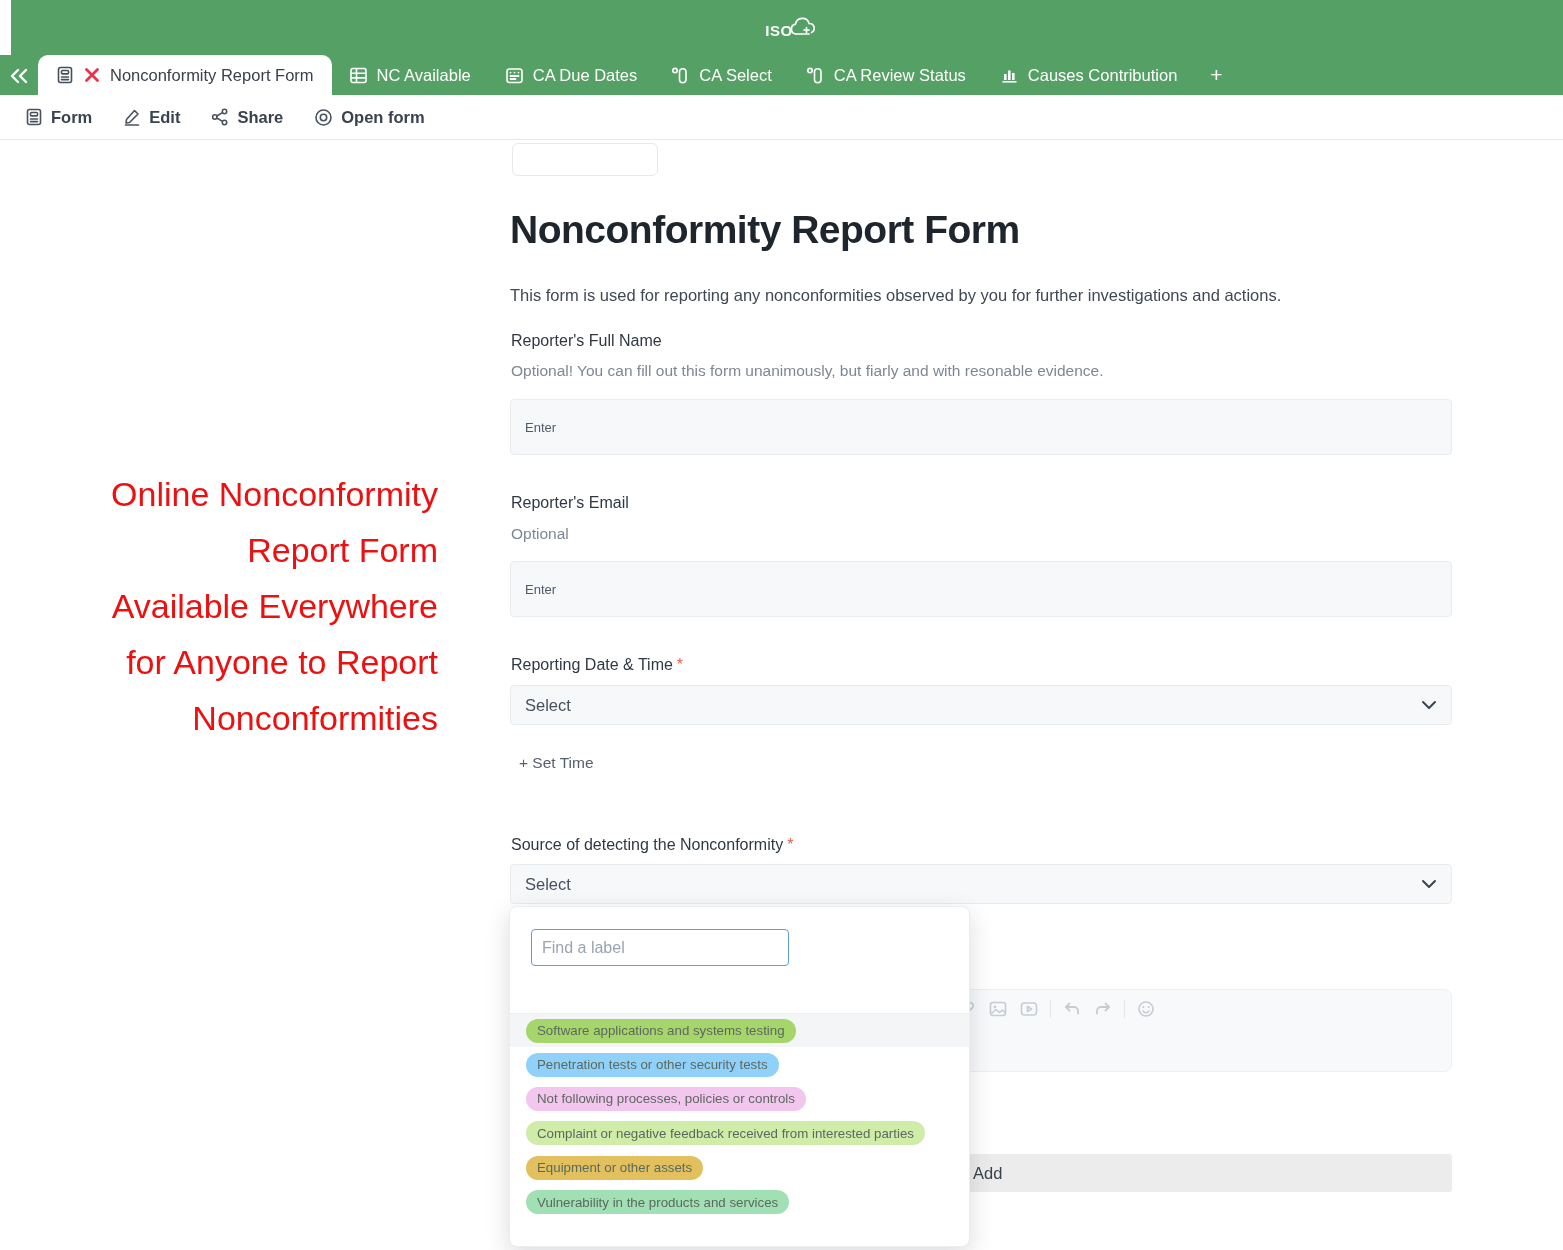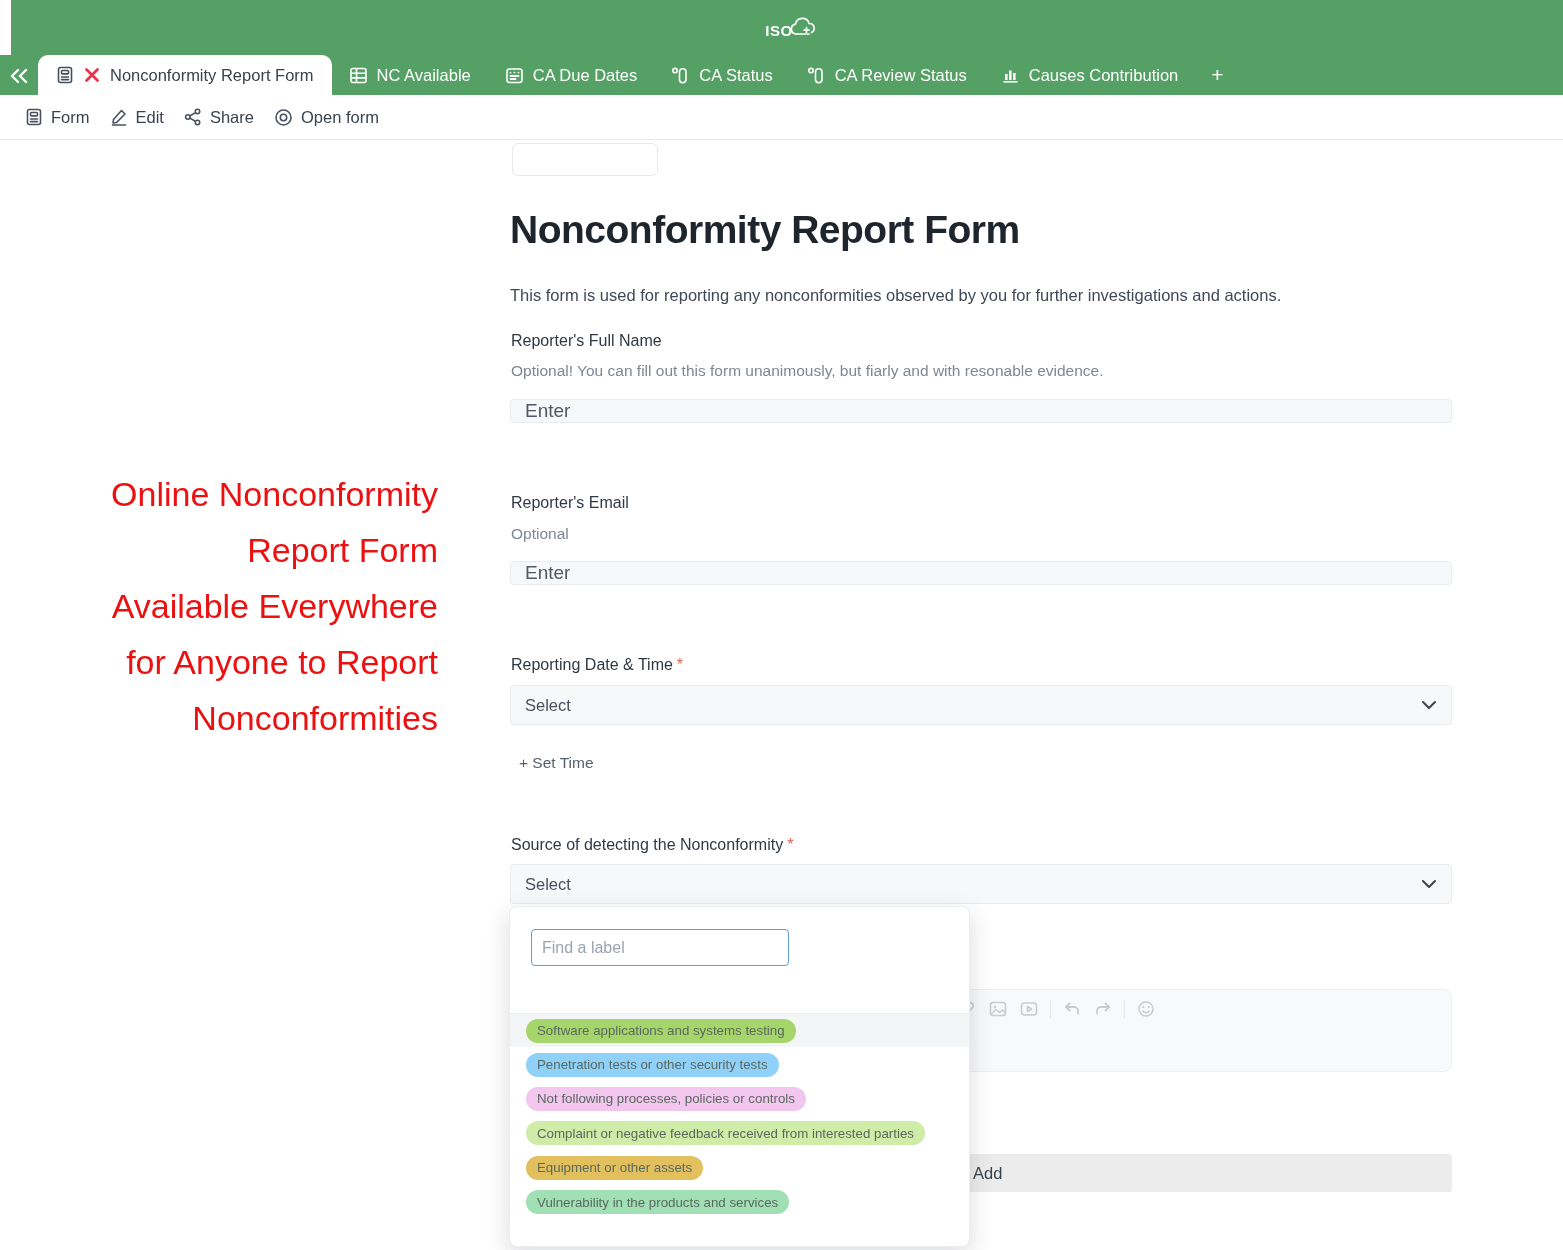--- a/index.html
+++ b/index.html
@@ -13,35 +13,35 @@
 
   
   .tabstrip { position:absolute; left:0; top:55px; width:100%; height:40px; background:#55a065; display:flex; align-items:flex-end; }
   .collapse-btn { position:absolute; left:6px; top:8px; width:26px; height:26px; display:flex; align-items:center; justify-content:center; cursor:pointer; }
   .tabs { display:flex; align-items:flex-end; margin-left:38px; height:40px; }
   .tab { height:40px; display:flex; align-items:center; padding:0 17px; gap:9px; color:#ffffff; font-size:16.5px; white-space:nowrap; cursor:pointer; }
   .tab.active { background:#ffffff; border-radius:10px 10px 0 0; color:#39414d; padding:0 18px; gap:10px; }
   .tab-add { height:40px; display:flex; align-items:center; padding:0 16px; color:#fff; font-size:21px; cursor:pointer; }
 
   
-  .toolbar { position:absolute; left:0; top:95px; width:100%; height:45px; background:#fff; border-bottom:1px solid #e8e8e8; display:flex; align-items:center; padding-left:25px; gap:20px; }
+  .toolbar { position:absolute; left:0; top:95px; width:100%; height:45px; background:#fff; border-bottom:1px solid #e8e8e8; display:flex; align-items:center; padding-left:25px; gap:31px;font-weight:bold; }
   .tool-btn { display:flex; align-items:center; gap:8px; font-size:16.5px; color:#39424e; cursor:pointer; }
 
   
   .annotation { position:absolute; left:8px; top:466px; width:430px; text-align:right; color:#ec1111; font-size:34px; line-height:56px; font-weight:500; }
 
   
   .empty-btn { position:absolute; left:512px; top:143px; width:146px; height:33px; background:#fff; border:1px solid #e9e9e9; border-radius:6px; }
   .page-title { position:absolute; left:510px; top:208px; font-size:39px; font-weight:700; color:#1f252d; letter-spacing:-.5px; }
   .page-desc { position:absolute; left:510px; top:286px; font-size:16.5px; color:#3f4854; }
 
   .flabel { position:absolute; left:511px; font-size:16px; font-weight:500; color:#2f3944; }
   .flabel .req { color:#dd6454; margin-left:4px; }
   .fsub { position:absolute; left:511px; font-size:15.5px; color:#7e8795; }
-  .tinput { position:absolute; left:510px; width:942px; height:24px; background:#f7f8fa; border:1px solid #e9ecef; border-radius:4px; padding:0 14px; font-size:19px; color:#2f3944; font-family:"Liberation Sans", sans-serif; outline:none; }
+  .tinput { position:absolute; left:510px; width:942px; height:56px; background:#f7f8fa; border:1px solid #e9ecef; border-radius:4px; padding:0 14px; font-size:13px; color:#2f3944; font-family:"Liberation Sans", sans-serif; outline:none; }
   .tinput::placeholder { color:#4f5a68; opacity:1; }
   .fselect { position:absolute; left:510px; width:942px; height:40px; background:#f7f8fa; border:1px solid #e9ecef; border-radius:4px; display:flex; align-items:center; padding:0 14px; font-size:16.5px; color:#46505e; cursor:pointer; }
   .fselect .chev { margin-left:auto; display:flex; align-items:center; }
   .link-action { position:absolute; left:519px; font-size:15.5px; color:#55606e; cursor:pointer; }
 
   
   .editor { position:absolute; left:510px; top:989px; width:942px; height:83px; background:#f8f9fb; border:1px solid #edeff2; border-radius:8px; }
   .editor-toolbar { position:absolute; left:446px; top:9px; display:flex; align-items:center; gap:11px; }
   .ed-ic { width:20px; height:20px; display:flex; align-items:center; justify-content:center; cursor:pointer; }
   .ed-div { width:1px; height:18px; background:#e2e5e9; }
@@ -119,21 +119,21 @@
         </span>
         <span>CA Due Dates</span>
       </div>
       <div class="tab">
         <span>
           <svg width="19" height="19" viewBox="0 0 19 19" fill="none" stroke="#ffffff" stroke-width="1.6">
             <circle cx="4" cy="4.6" r="2.2"></circle>
             <rect x="8.5" y="2.8" width="6.5" height="14" rx="3.2"></rect>
           </svg>
         </span>
-        <span>CA Status</span>
+        <span>CA Select</span>
       </div>
       <div class="tab">
         <span>
           <svg width="19" height="19" viewBox="0 0 19 19" fill="none" stroke="#ffffff" stroke-width="1.6">
             <circle cx="4" cy="4.6" r="2.2"></circle>
             <rect x="8.5" y="2.8" width="6.5" height="14" rx="3.2"></rect>
           </svg>
         </span>
         <span>CA Review Status</span>
       </div>

